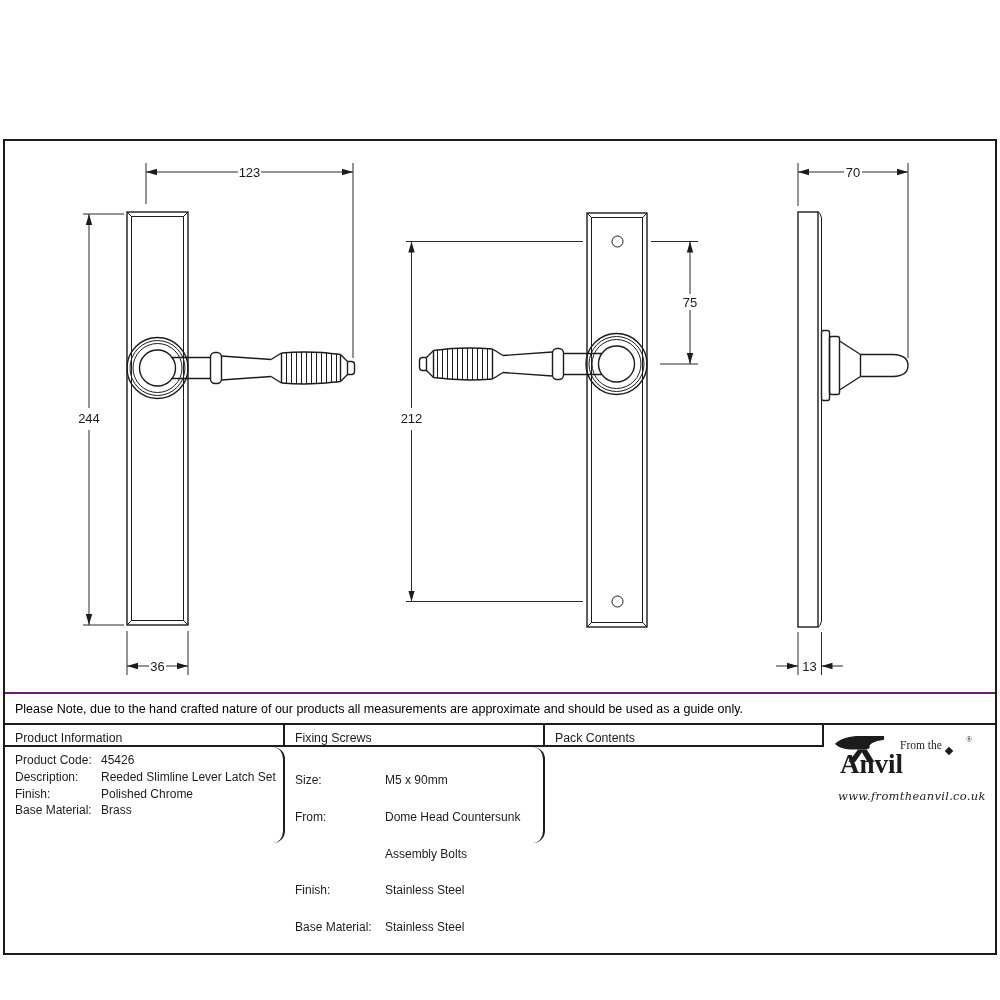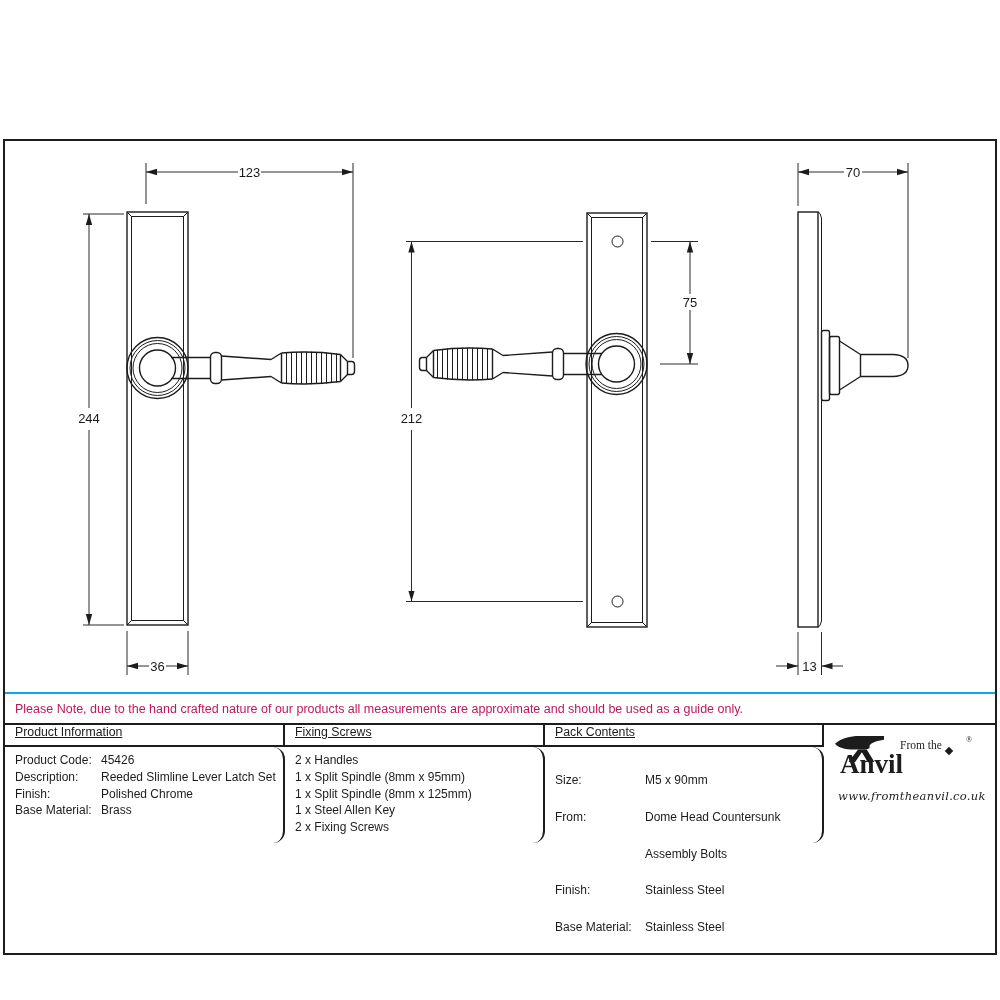--- a/index.html
+++ b/index.html
@@ -8,32 +8,32 @@
     position:relative; width:1000px; height:1000px; background:#ffffff;
     font-family:"Liberation Sans", sans-serif; color:#1c1c1c; overflow:hidden;
   }
   .frame {
     position:absolute; left:3px; top:139px; width:994px; height:816px;
     border:2px solid #1c1c1c; background:#ffffff;
   }
   .drawing-area { position:relative; width:990px; height:551px; }
   .drawing-area svg { display:block; }
   .note-bar {
-    width:990px; height:31px; border-top:2px solid #0ea5e9;
+    width:990px; height:31px; border-top:2px solid #701a75;
     display:flex; align-items:center; padding-left:10px;
-    font-size:12.5px; color:#be185d;
+    font-size:12.5px; color:#000000;
   }
   .spec-table {
     width:990px; height:120px; border-top:2px solid #1c1c1c;
     display:grid; grid-template-columns:280px 260px 279px 171px;
     grid-template-rows:22px 96px; font-size:12px;
   }
   .th {
     border-right:2px solid #1c1c1c; border-bottom:2px solid #1c1c1c;
-    display:flex; align-items:flex-start; padding-left:10px; font-size:12.3px;text-decoration:underline;
+    display:flex; align-items:flex-end; padding-left:10px; font-size:12.3px;
   }
   .td { border-right:2px solid #1c1c1c; padding:5px 6px 0 10px; line-height:16.8px;border-radius:12px; }
   .kv { display:grid; grid-template-columns:86px auto; }
   .kv3 { display:grid; grid-template-columns:90px auto;margin-top:20px; }
   .logo-cell { grid-column:4; grid-row:1 / span 2; position:relative; }
   .logo-wrap { position:absolute; left:14px; top:14px; width:150px; }
   .brand-line { position:relative; height:48px; }
   .anvil-icon { position:absolute; left:-3px; top:-4px; width:50px; height:27px; }
   .brand-text {
     position:absolute; left:2px; top:6px;
@@ -219,27 +219,20 @@
         <div class="kv">
           <span>Finish:</span>
           <span>Polished Chrome</span>
         </div>
         <div class="kv">
           <span>Base Material:</span>
           <span>Brass</span>
         </div>
       </div>
 
-      <div class="td">
-        <div>2 x Handles</div>
-        <div>1 x Split Spindle (8mm x 95mm)</div>
-        <div>1 x Split Spindle (8mm x 125mm)</div>
-        <div>1 x Steel Allen Key</div>
-        <div>2 x Fixing Screws</div>
-      </div>
 
       <div class="td">
         <div class="kv3">
           <span>Size:</span>
           <span>M5 x 90mm</span>
         </div>
         <div class="kv3">
           <span>From:</span>
           <span>Dome Head Countersunk</span>
         </div>

